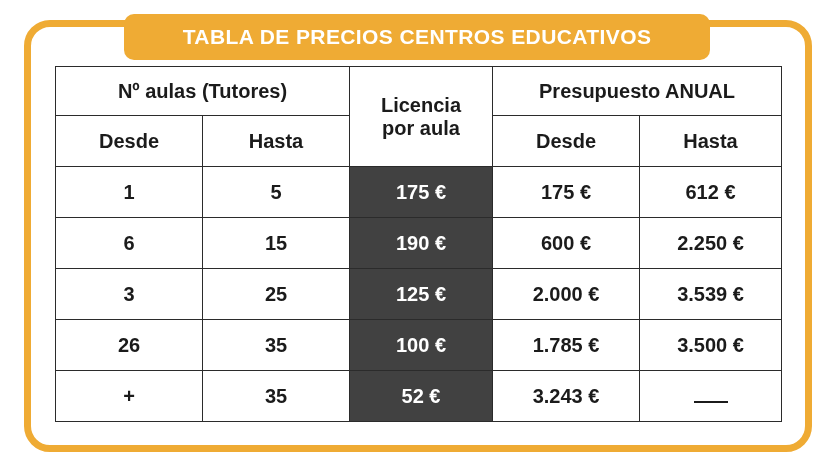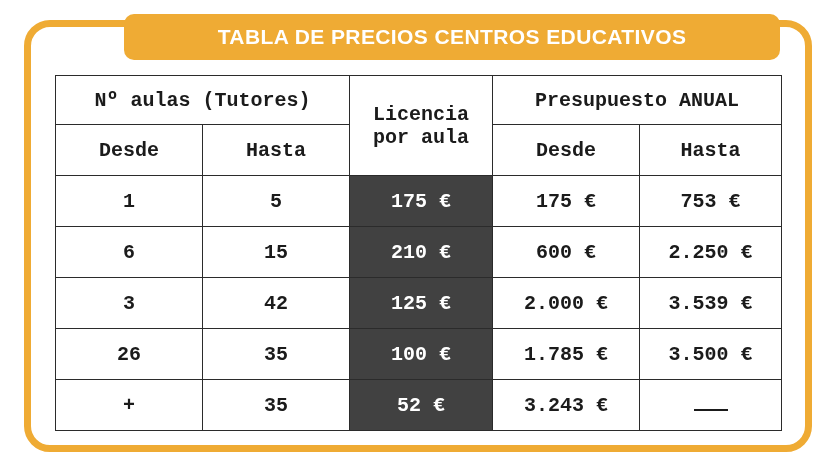--- a/index.html
+++ b/index.html
@@ -26,45 +26,44 @@
     border: 7px solid #efab34;
     border-radius: 26px;
     background: #ffffff;
   }
 
   
   .title-banner {
     position: absolute;
     left: 124px;
     top: 14px;
-    width: 656px;
+    width: 586px;
     height: 46px;
     background: #efab34;
     border-radius: 10px;
     display: flex;
     align-items: center;
     justify-content: center;
     z-index: 5;
   }
   .title-banner .title-text {
     color: #ffffff;
     font-size: 21px;
     font-weight: bold;
     letter-spacing: 0.4px;
     white-space: nowrap;
   }
 
   
   .table-wrap {
     position: absolute;
     left: 55px;
-    top: 75px;
+    top: 66px;
     width: 726px;
     z-index: 3;
-    font-family: Liberation Mono, monospace;
   }
   table.price-table {
     border-collapse: collapse;
     width: 726px;
     table-layout: fixed;
   }
   table.price-table td,
   table.price-table th {
     border: 1.5px solid #2b2b2b;
     text-align: center;
@@ -145,32 +144,32 @@
         <td class="hdr-sub">Hasta</td>
         <td class="hdr-sub">Desde</td>
         <td class="hdr-sub">Hasta</td>
       </tr>
 
       <tr class="data-row">
         <td>1</td>
         <td>5</td>
         <td class="lic-cell">175 €</td>
         <td>175 €</td>
-        <td>753 €</td>
+        <td>612 €</td>
       </tr>
       <tr class="data-row">
         <td>6</td>
         <td>15</td>
-        <td class="lic-cell">210 €</td>
+        <td class="lic-cell">190 €</td>
         <td>600 €</td>
         <td>2.250 €</td>
       </tr>
       <tr class="data-row">
         <td>3</td>
-        <td>42</td>
+        <td>25</td>
         <td class="lic-cell">125 €</td>
         <td>2.000 €</td>
         <td>3.539 €</td>
       </tr>
       <tr class="data-row">
         <td>26</td>
         <td>35</td>
         <td class="lic-cell">100 €</td>
         <td>1.785 €</td>
         <td>3.500 €</td>

